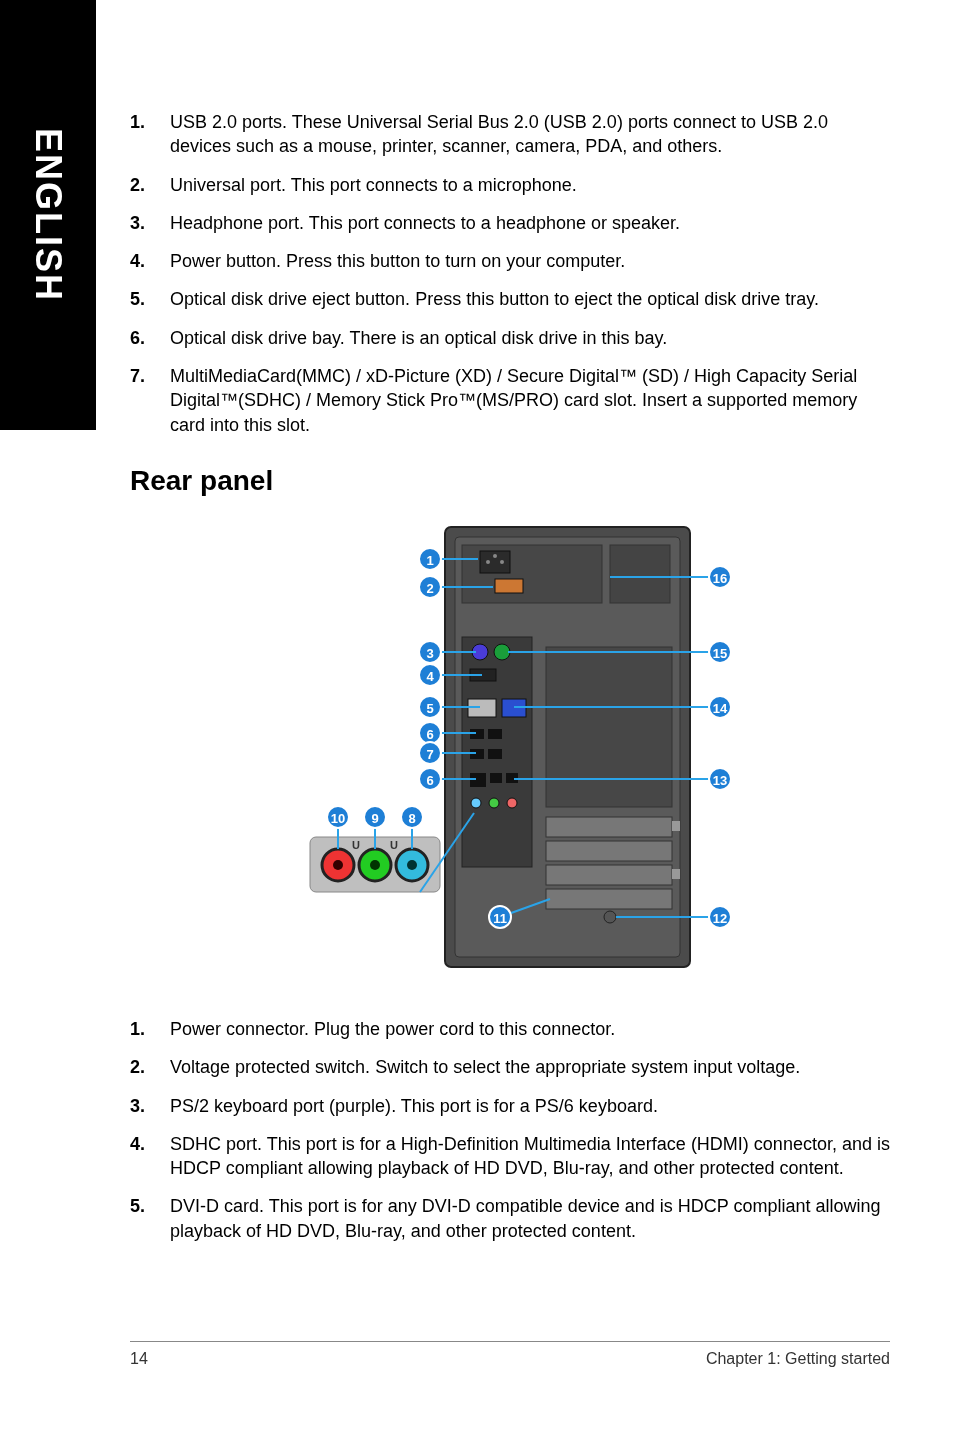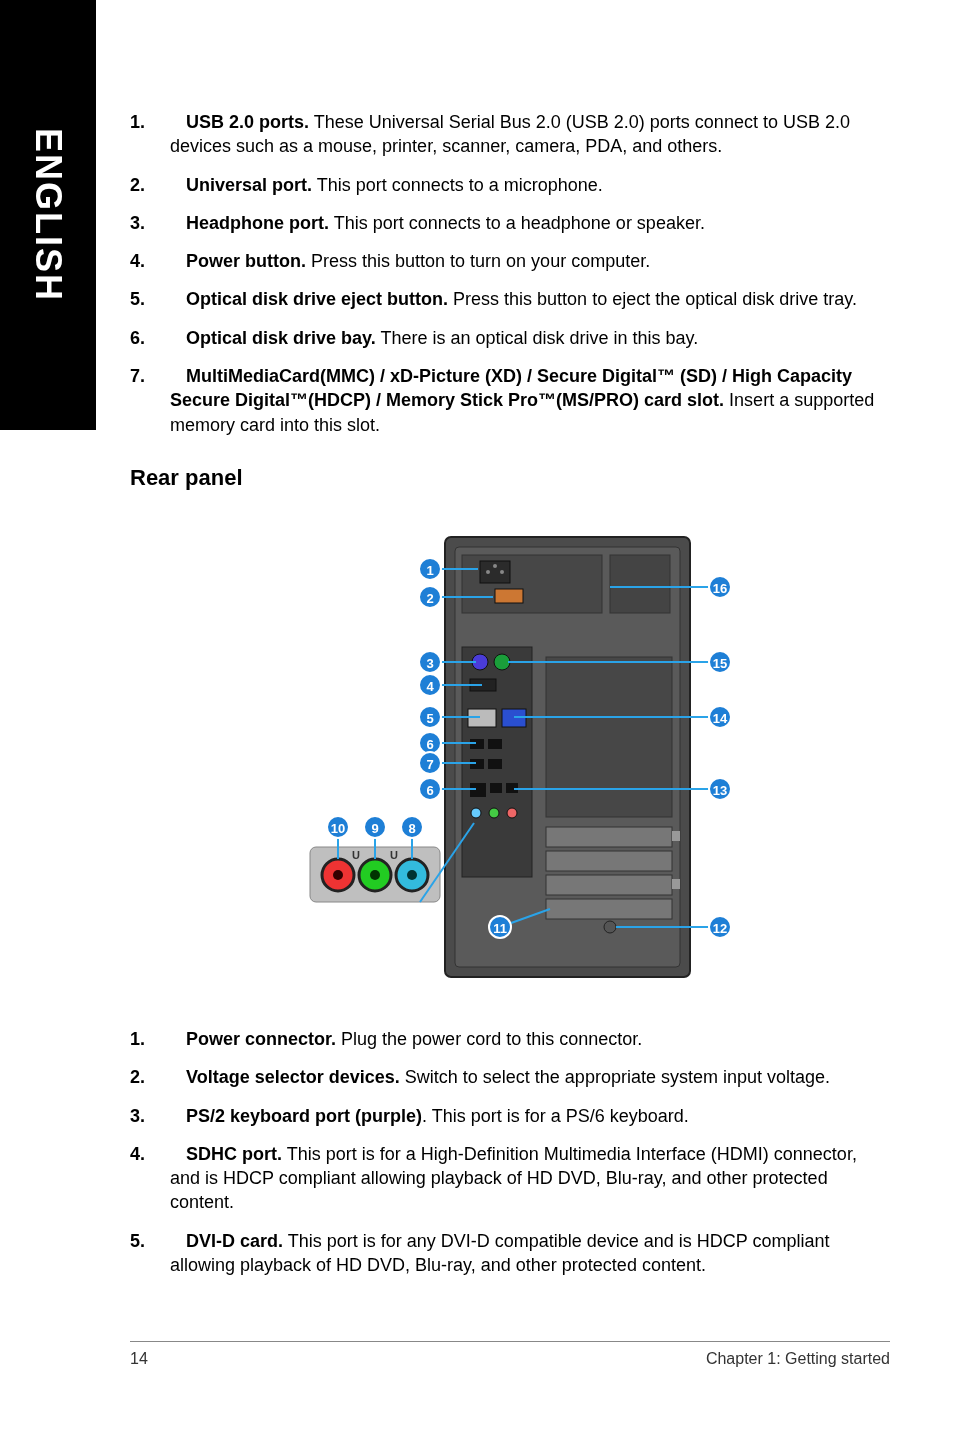--- a/index.html
+++ b/index.html
@@ -31,26 +31,26 @@
     display: flex;
     margin-bottom: 14px;
     font-size: 18px;
     line-height: 1.35;
   }
   ol.num-list .num {
     width: 40px; flex: 0 0 40px;
     font-weight: bold;
   }
   ol.num-list .body { flex: 1; }
-  ol.num-list .body .bold { font-weight: bold; margin-left: 16px; }
+  ol.num-list .body .bold { font-weight: normal; }
   h2.section {
-    font-size: 22px;
+    font-size: 28px;
     font-weight: bold;
     margin-top: 28px;
-    margin-bottom: 36px;
+    margin-bottom: 20px;
   }
   .figure-wrap {
     width: 100%;
     display: flex;
     justify-content: center;
     margin: 10px 0 30px 0;
   }
   .figure {
     width: 520px;
   }
@@ -104,21 +104,21 @@
         <li>
           <span class="num">5.</span>
           <span class="body"><span class="bold">Optical disk drive eject button.</span><span> Press this button to eject the optical disk drive tray.</span></span>
         </li>
         <li>
           <span class="num">6.</span>
           <span class="body"><span class="bold">Optical disk drive bay.</span><span> There is an optical disk drive in this bay.</span></span>
         </li>
         <li>
           <span class="num">7.</span>
-          <span class="body"><span class="bold">MultiMediaCard(MMC) / xD-Picture (XD) / Secure Digital™ (SD) / High Capacity Secure Digital™(HDCP) / Memory Stick Pro™(MS/PRO) card slot.</span><span> Insert a supported memory card into this slot.</span></span>
+          <span class="body"><span class="bold">MultiMediaCard(MMC) / xD-Picture (XD) / Secure Digital™ (SD) / High Capacity Serial Digital™(SDHC) / Memory Stick Pro™(MS/PRO) card slot.</span><span> Insert a supported memory card into this slot.</span></span>
         </li>
       </ol>
 
     <h2 class="section">Rear panel</h2>
 
     <div class="figure-wrap">
       <svg class="figure" viewBox="0 0 520 470">
 
         <rect x="195" y="10" width="245" height="440" rx="6" fill="#4b4b4b" stroke="#222" stroke-width="2"></rect>
         <rect x="205" y="20" width="225" height="420" rx="4" fill="#5a5a5a" stroke="#333"></rect>
@@ -242,21 +242,21 @@
       </svg>
     </div>
 
     <ol class="num-list" id="rear-list">
         <li>
           <span class="num">1.</span>
           <span class="body"><span class="bold">Power connector.</span><span> Plug the power cord to this connector.</span></span>
         </li>
         <li>
           <span class="num">2.</span>
-          <span class="body"><span class="bold">Voltage selector devices.</span><span> Switch to select the appropriate system input voltage.</span></span>
+          <span class="body"><span class="bold">Voltage protected switch.</span><span> Switch to select the appropriate system input voltage.</span></span>
         </li>
         <li>
           <span class="num">3.</span>
           <span class="body"><span class="bold">PS/2 keyboard port (purple)</span><span>. This port is for a PS/6 keyboard.</span></span>
         </li>
         <li>
           <span class="num">4.</span>
           <span class="body"><span class="bold">SDHC port.</span><span> This port is for a High-Definition Multimedia Interface (HDMI) connector, and is HDCP compliant allowing playback of HD DVD, Blu-ray, and other protected content.</span></span>
         </li>
         <li>

